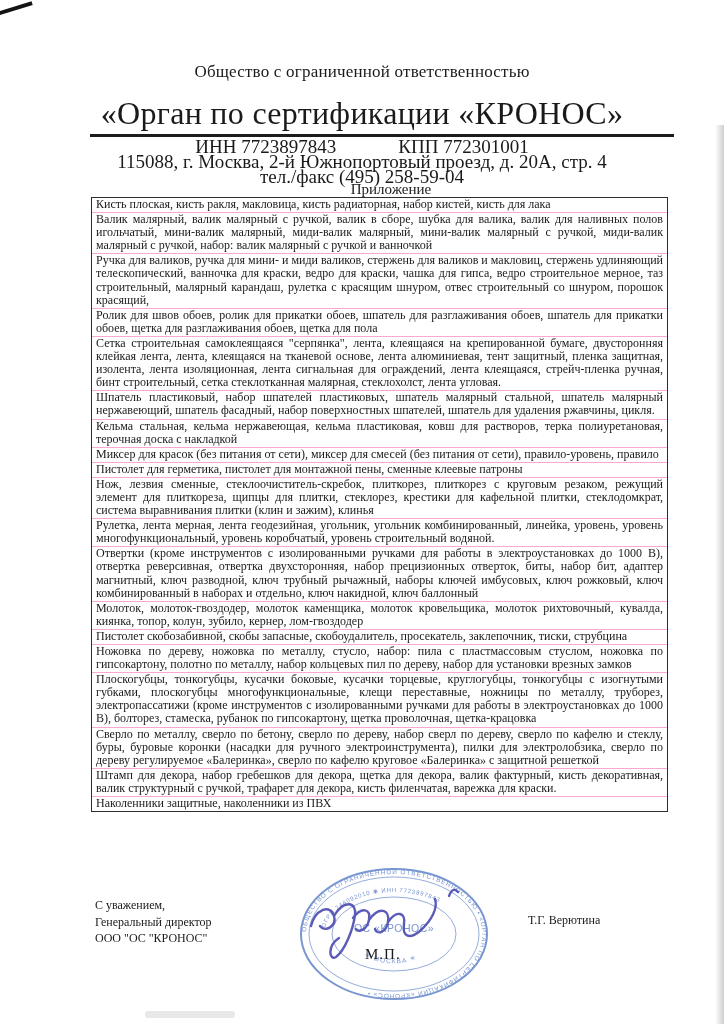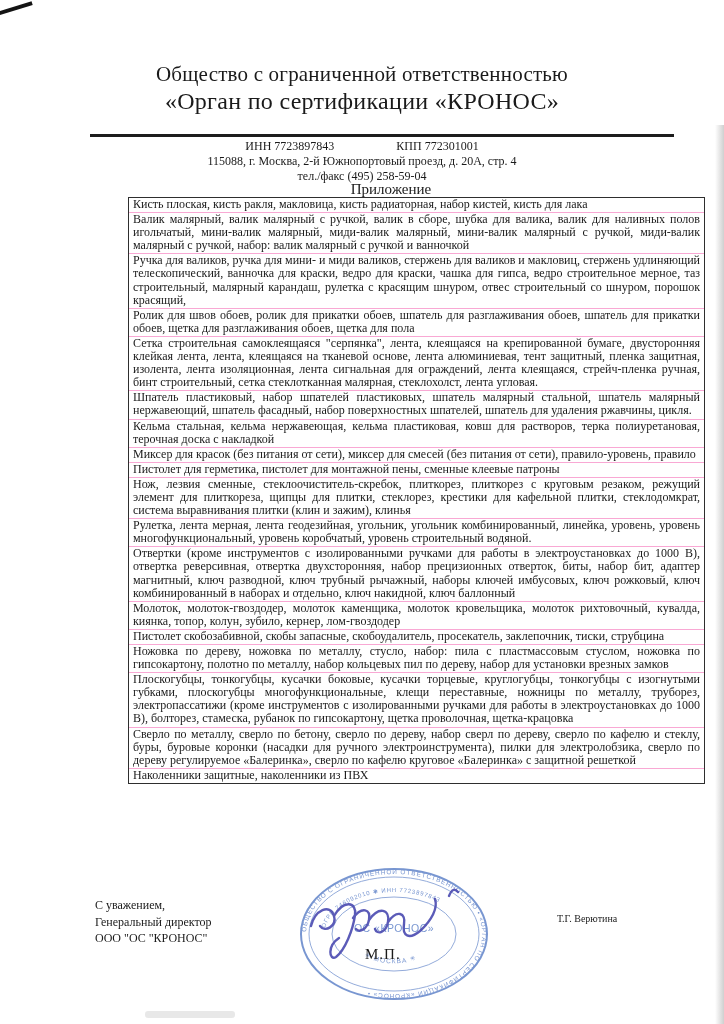--- a/index.html
+++ b/index.html
@@ -23,44 +23,44 @@
     position:absolute; right:0; top:125px; bottom:0; width:9px;
     background:linear-gradient(to right, rgba(0,0,0,0), rgba(110,110,110,0.33));
   }
   .bottom-smudge {
     position:absolute; left:145px; top:1011px; width:90px; height:7px;
     background:rgba(90,90,90,0.14); border-radius:3px;
   }
 
   
   .header { position:absolute; top:62px; left:0; width:100%; text-align:center; }
-  .org-type { font-size:21px; letter-spacing:0.2px; }
-  .org-name { font-size:24px; margin-top:1px; letter-spacing:0.3px; }
+  .org-type { font-size:17px; letter-spacing:0.2px; }
+  .org-name { font-size:32px; margin-top:13px; letter-spacing:0.3px; }
   .rule { position:absolute; top:134px; left:90px; width:584px; height:3px; background:#1c1c1c; }
   .info { position:absolute; top:139px; left:0; width:100%; text-align:center;
-          font-size:12px; line-height:15px; }
+          font-size:19px; line-height:15px; }
   .info-row { display:flex; justify-content:center; gap:62px; }
   .section-title { position:absolute; top:181px; left:0; width:100%; text-align:center;
                    font-weight:normal; font-size:15px;padding-left:29px; }
 
   
   .ptable {
     position:absolute; top:197px; left:91px; width:577px;
-    border:1px solid #2e2e2e; box-sizing:border-box;margin-left:37px;
+    border:1px solid #2e2e2e; box-sizing:border-box;
   }
   .trow {
     font-size:12px; line-height:13.1px;
     text-align:justify;
     padding:0px 4px 1px 4px;
   }
   .trow + .trow { border-top:1px solid #f9a8d4; }
 
   
   .footer-left { position:absolute; left:95px; top:897px; font-size:12px; line-height:16.5px; }
-  .signer-name { position:absolute; left:557px; top:913px; font-size:10px; }
+  .signer-name { position:absolute; left:528px; top:913px; font-size:12px; }
   .mp-label { position:absolute; left:365px; top:946px; font-size:15px; letter-spacing:1px; z-index:4; }
 
   .stamp { position:absolute; left:294px; top:864px; width:200px; height:142px; opacity:0.82; z-index:2; }
   .signature { position:absolute; left:303px; top:876px; width:185px; height:90px; z-index:3; }
 </style>
 </head>
 <body>
 
 <div class="page">
 
@@ -96,20 +96,21 @@
       <div class="trow">Миксер для красок (без питания от сети), миксер для смесей (без питания от сети), правило-уровень, правило</div>
       <div class="trow">Пистолет для герметика, пистолет для монтажной пены, сменные клеевые патроны</div>
       <div class="trow">Нож, лезвия сменные, стеклоочиститель-скребок, плиткорез, плиткорез с круговым резаком, режущий элемент для плиткореза, щипцы для плитки, стеклорез, крестики для кафельной плитки, стеклодомкрат, система выравнивания плитки (клин и зажим), клинья</div>
       <div class="trow">Рулетка, лента мерная, лента геодезийная, угольник, угольник комбинированный, линейка, уровень, уровень многофункциональный, уровень коробчатый, уровень строительный водяной.</div>
       <div class="trow">Отвертки (кроме инструментов с изолированными ручками для работы в электроустановках до 1000 В), отвертка реверсивная, отвертка двухсторонняя, набор прецизионных отверток, биты, набор бит, адаптер магнитный, ключ разводной, ключ трубный рычажный, наборы ключей имбусовых, ключ рожковый, ключ комбинированный в наборах и отдельно, ключ накидной, ключ баллонный</div>
       <div class="trow">Молоток, молоток-гвоздодер, молоток каменщика, молоток кровельщика, молоток рихтовочный, кувалда, киянка, топор, колун, зубило, кернер, лом-гвоздодер</div>
       <div class="trow">Пистолет скобозабивной, скобы запасные, скобоудалитель, просекатель, заклепочник, тиски, струбцина</div>
       <div class="trow">Ножовка по дереву, ножовка по металлу, стусло, набор: пила с пластмассовым стуслом, ножовка по гипсокартону, полотно по металлу, набор кольцевых пил по дереву, набор для установки врезных замков</div>
       <div class="trow">Плоскогубцы, тонкогубцы, кусачки боковые, кусачки торцевые, круглогубцы, тонкогубцы с изогнутыми губками, плоскогубцы многофункциональные, клещи переставные, ножницы по металлу, труборез, электропассатижи (кроме инструментов с изолированными ручками для работы в электроустановках до 1000 В), болторез, стамеска, рубанок по гипсокартону, щетка проволочная, щетка-крацовка</div>
       <div class="trow">Сверло по металлу, сверло по бетону, сверло по дереву, набор сверл по дереву, сверло по кафелю и стеклу, буры, буровые коронки (насадки для ручного электроинструмента), пилки для электролобзика, сверло по дереву регулируемое «Балеринка», сверло по кафелю круговое «Балеринка» с защитной решеткой</div>
+      <div class="trow">Штамп для декора, набор гребешков для декора, щетка для декора, валик фактурный, кисть декоративная, валик структурный с ручкой, трафарет для декора, кисть филенчатая, варежка для краски.</div>
       <div class="trow">Наколенники защитные, наколенники из ПВХ</div>
     </div>
 
   <div class="footer-left">
     <div>С уважением,</div>
     <div>Генеральный директор</div>
     <div>ООО "ОС "КРОНОС"</div>
   </div>
 
   <div class="signer-name">Т.Г. Верютина</div>

